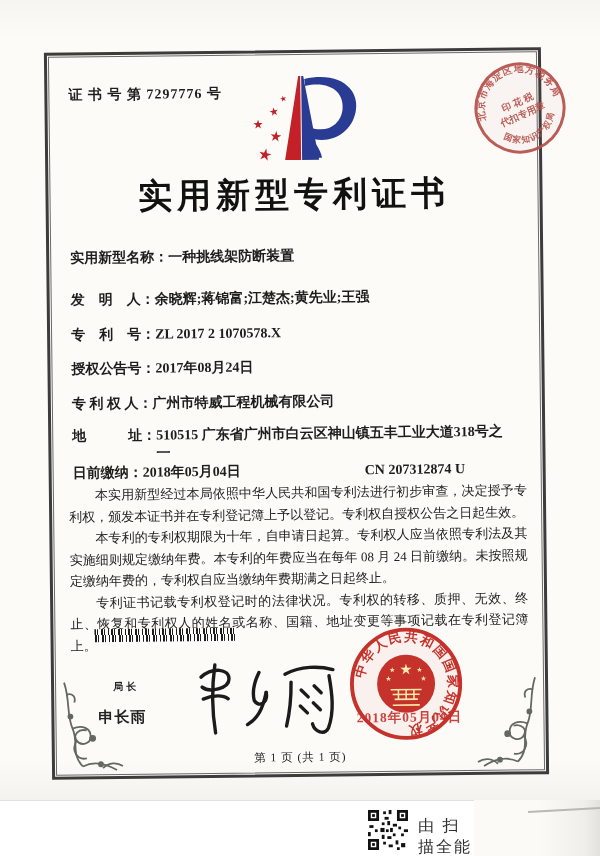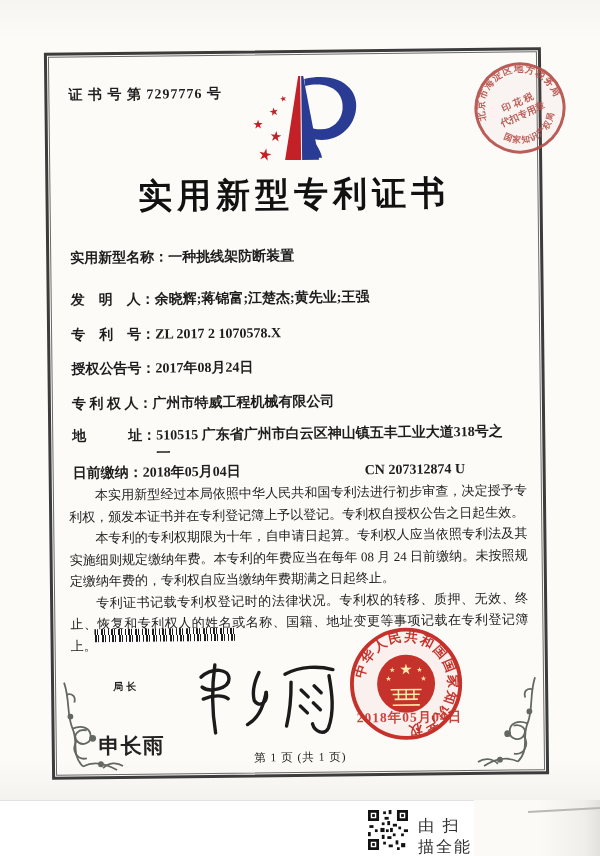--- a/index.html
+++ b/index.html
@@ -22,21 +22,21 @@
   .row .lbl{flex:none;white-space:pre;}
   .row .val{white-space:pre-wrap;}
   .row-addr .val{width:352px;}
   .row-grant{justify-content:flex-start;}
   .row-grant .pair2{position:absolute;left:292px;display:flex;}
   .paras{left:20px;top:432px;width:458px;font-size:13px;line-height:21.5px;color:#222;text-align:justify;font-weight:500;}
   .paras p{margin:0;text-indent:2em;}
   .barcode{left:44px;top:577px;width:142px;height:13px;
     background:repeating-linear-gradient(90deg,#1c1c1c 0 2px,#fff 2px 3px,#1c1c1c 3px 4px,#fff 4px 7px,#1c1c1c 7px 9px,#fff 9px 10px,#1c1c1c 10px 11px,#fff 11px 14px,#1c1c1c 14px 15px,#fff 15px 17px);}
   .sig-title{left:47px;top:628px;font-size:10px;font-weight:700;letter-spacing:3px;font-family:Liberation Sans, sans-serif;margin-left:15px;}
-  .sig-name{left:47px;top:656px;font-size:21px;font-weight:700;letter-spacing:1px;font-family:"Liberation Sans","DejaVu Sans",sans-serif;margin-top:24px;}
+  .sig-name{left:47px;top:656px;font-size:15px;font-weight:700;letter-spacing:1px;font-family:"Liberation Sans","DejaVu Sans",sans-serif;}
   .signature{left:130px;top:600px;}
   .redseal{left:297px;top:577px;width:116px;height:116px;}
   .sealdate{left:258px;top:660px;width:200px;text-align:center;font-size:13.5px;font-weight:700;color:#c5322b;letter-spacing:1px;opacity:.9;}
   .footer{left:0;top:700px;width:497px;text-align:center;font-size:11.5px;color:#222;letter-spacing:1px;}
   .corner{width:74px;height:92px;opacity:.85;}
   .corner-l{left:5px;top:628px;}
   .corner-r{left:418px;top:628px;transform:scaleX(-1);}
   .taxseal{position:absolute;left:470px;top:58px;width:100px;height:100px;transform:rotate(-24deg);opacity:.92;}
   .scanbar{position:absolute;left:0;top:800px;width:474px;height:56px;background:#ffffff;border-top:1px solid #e3e2de;}
   .scanbar .qr{position:absolute;left:368px;top:9px;}

